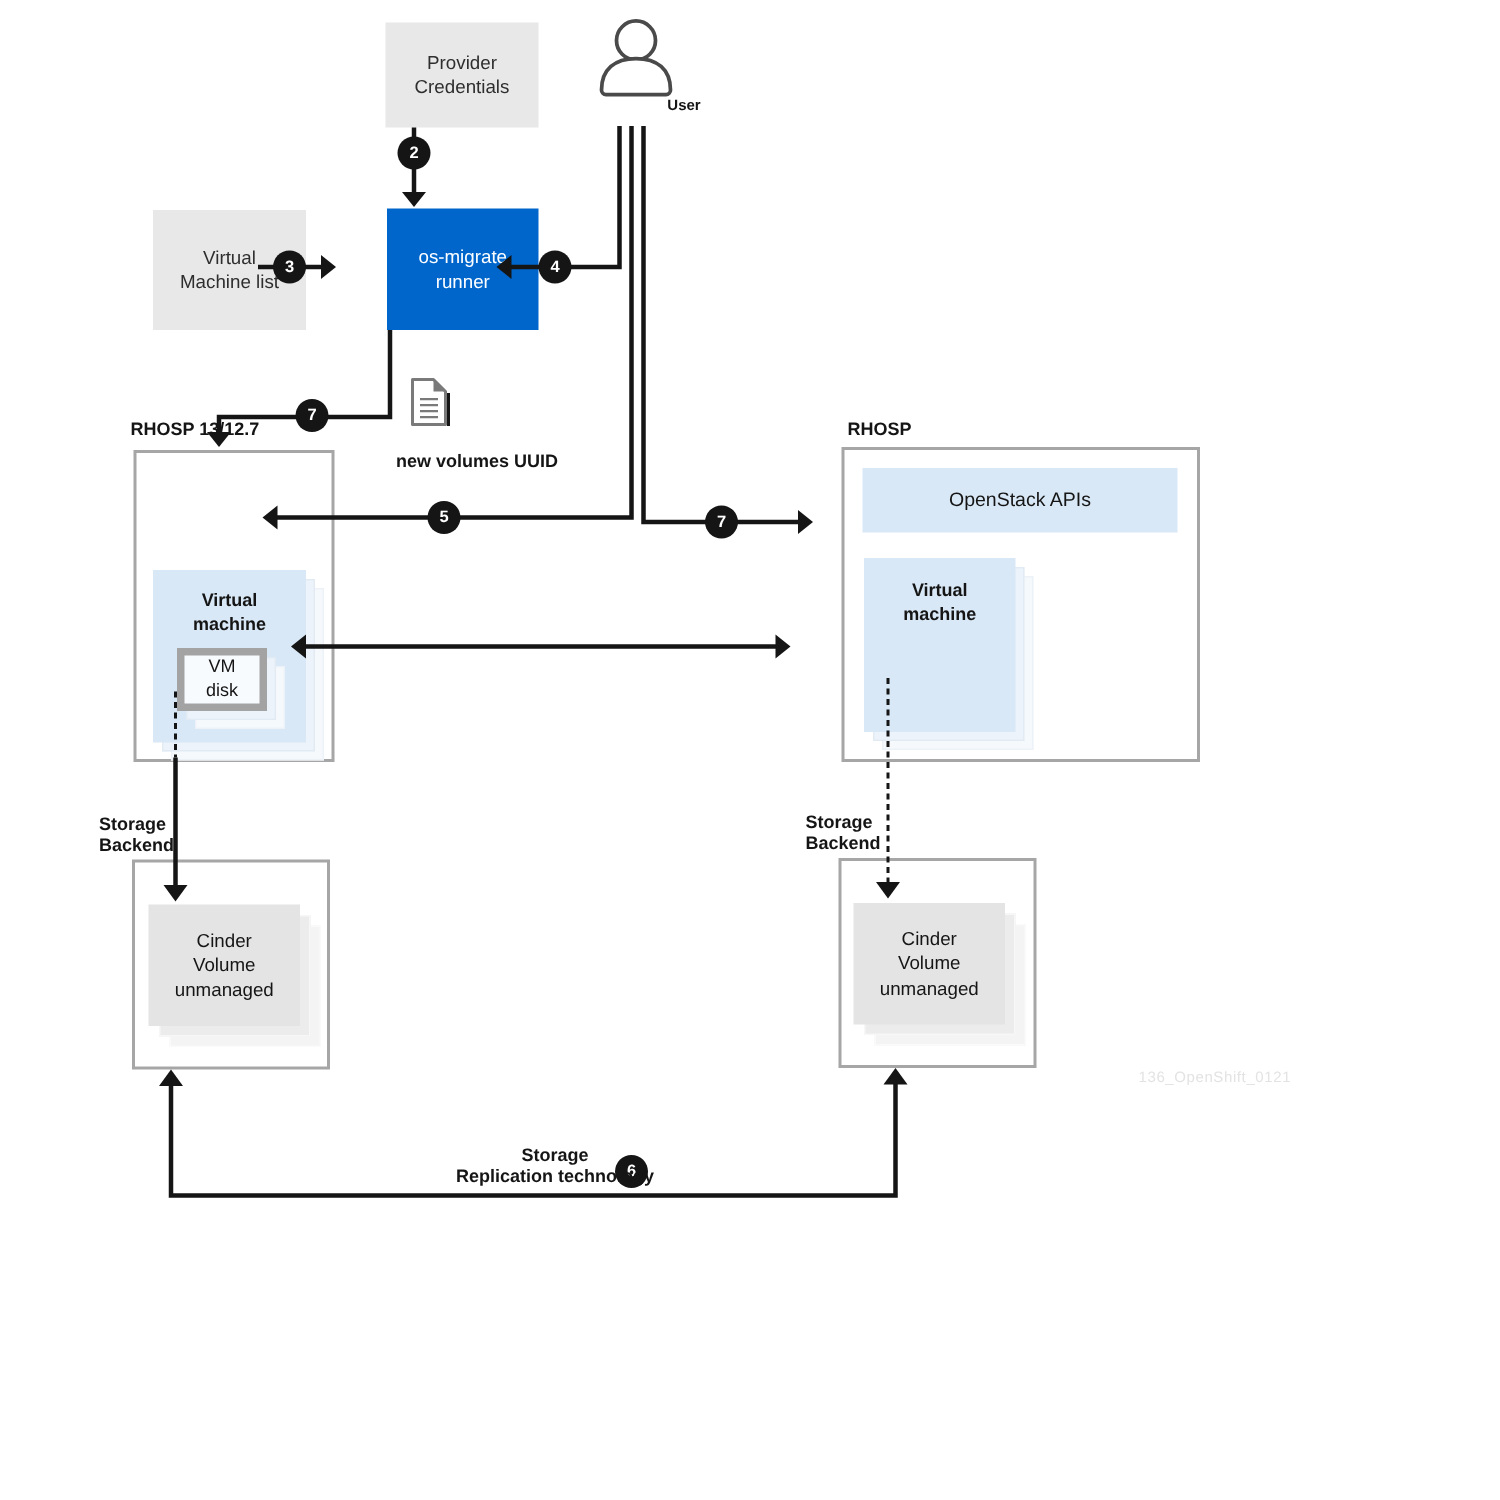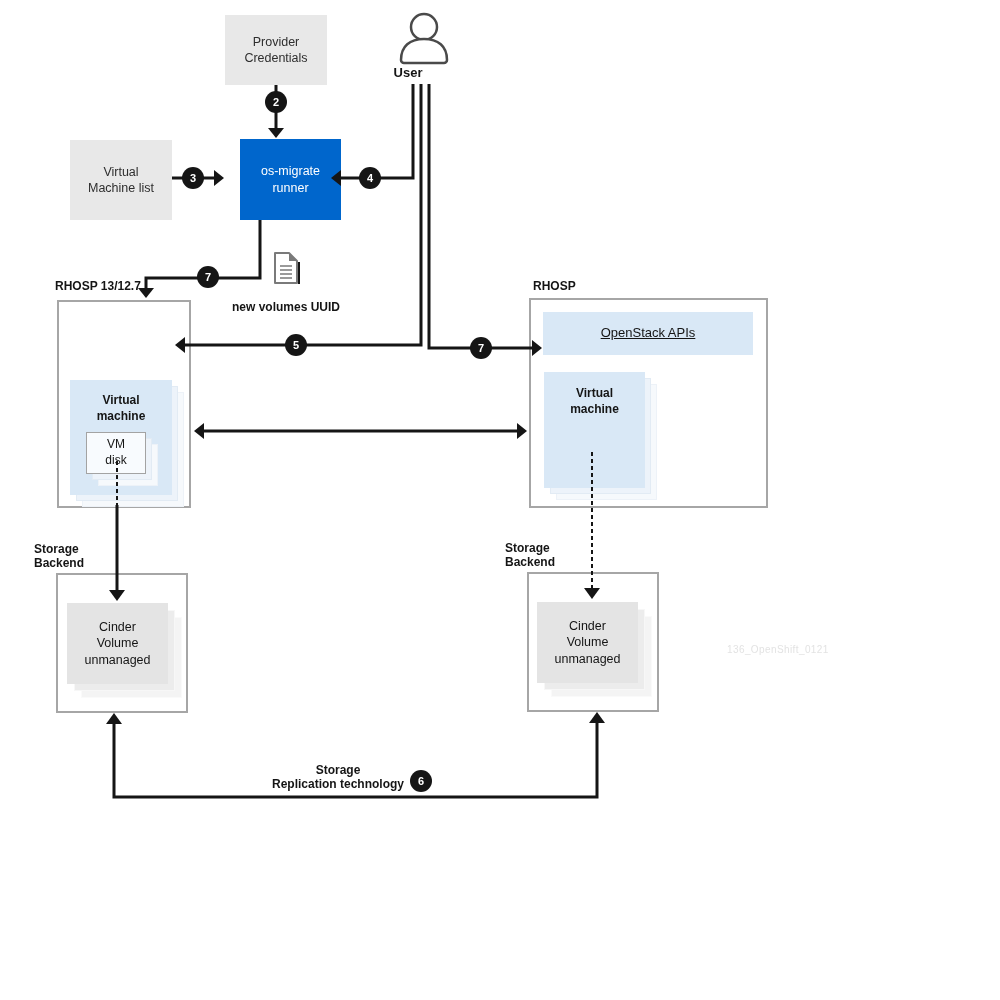--- a/index.html
+++ b/index.html
@@ -7,34 +7,34 @@
     --light-blue:#D9E8F6;
     --node-gray:#E8E8E8;
     --container-border:#A6A6A6;
     --ink:#151515;
     --paper-gray:#7A7A7A;
   }
   *{margin:0;padding:0;box-sizing:border-box;}
   html,body{width:1000px;height:1000px;background:#fff;overflow:hidden;
     font-family:"Liberation Sans", sans-serif;color:var(--ink);}
   .canvas{position:relative;width:1000px;height:1000px;background:#fff;}
-  .abs{position:absolute;}
+  .abs{position:absolute;margin-left:32px;}
   .center-txt{display:flex;align-items:center;justify-content:center;text-align:center;}
   .pre{white-space:pre-line;}
   .node{background:var(--node-gray);font-size:12.5px;line-height:1.3;color:#2E2E2E;}
   .blue-node{background:var(--runner-blue);color:#fff;font-size:12.5px;line-height:1.35;}
   .lb{background:var(--light-blue);font-size:12.5px;line-height:1.3;}
   .container-box{background:#fff;border:2.5px solid var(--container-border);}
   .ext-label{font-size:12px;font-weight:bold;line-height:1.2;}
   .stack-layer{position:absolute;}
   .lb-layer1{background:#EDF3FA;border:1px solid #E2EBF4;}
   .lb-layer2{background:#F6F9FC;border:1px solid #EDF2F8;}
   .gr-layer1{background:#ECECEC;border:1px solid #F7F7F7;}
   .gr-layer2{background:#F4F4F4;border:1px solid #FAFAFA;}
-  .vm-disk{background:#F8FBFE;border:1px solid #a3a3a3;font-size:12px;line-height:1.3;}
+  .vm-disk{background:#F8FBFE;border:5px solid #a3a3a3;font-size:12px;line-height:1.3;}
   .badge{position:absolute;width:22px;height:22px;border-radius:50%;background:var(--ink);
     color:#fff;font-size:11px;font-weight:bold;display:flex;align-items:center;
     justify-content:center;z-index:6;}
   .bold{font-weight:bold;}
   svg.overlay{position:absolute;left:0;top:0;z-index:5;pointer-events:none;}
   .line{stroke:var(--ink);stroke-width:3;fill:none;}
   .dash{stroke:var(--ink);stroke-width:2;fill:none;stroke-dasharray:4 3;}
   .head{fill:var(--ink);stroke:none;}
   .person{stroke:#4A4A4A;stroke-width:2.5;fill:#fff;}
   .paper{stroke:var(--paper-gray);stroke-width:2;fill:#fff;stroke-linejoin:round;}
@@ -48,21 +48,21 @@
 <body>
 
 <div class="canvas">
 
   <div class="abs node center-txt pre" style="left:225px;top:15px;width:102px;height:70px;">Provider
 Credentials</div>
 
   <div class="abs node center-txt pre" style="left:70px;top:140px;width:102px;height:80px;">Virtual
 Machine list</div>
 
-  <div class="abs blue-node center-txt pre" style="left:240px;top:139px;width:101px;height:81px;">os-migrate
+  <div class="abs blue-node center-txt pre" style="left:226px;top:139px;width:101px;height:81px;">os-migrate
 runner</div>
 
   <div class="abs ext-label" style="left:55px;top:279px;">RHOSP 13/12.7</div>
   <div class="abs container-box" style="left:57px;top:300px;width:134px;height:208px;"></div>
 
 
   <div class="abs stack-layer lb-layer2" style="left:82px;top:392px;width:102px;height:115px;"></div>
   <div class="abs stack-layer lb-layer1" style="left:76px;top:386px;width:102px;height:115px;"></div>
   <div class="abs lb" style="left:70px;top:380px;width:102px;height:115px;">
     <div class="pre bold" style="text-align:center;padding-top:12px;font-size:12px;line-height:1.35;">Virtual
@@ -70,21 +70,21 @@
   </div>
 
   <div class="abs stack-layer lb-layer2" style="left:98px;top:444px;width:60px;height:42px;"></div>
   <div class="abs stack-layer lb-layer1" style="left:92px;top:438px;width:60px;height:42px;"></div>
   <div class="abs vm-disk center-txt pre" style="left:86px;top:432px;width:60px;height:42px;">VM
 disk</div>
 
   <div class="abs ext-label" style="left:533px;top:279px;">RHOSP</div>
   <div class="abs container-box" style="left:529px;top:298px;width:239px;height:210px;"></div>
 
-  <div class="abs lb center-txt" style="left:543px;top:312px;width:210px;height:43px;font-size:13px;text-decoration:underline;">OpenStack APIs</div>
+  <div class="abs lb center-txt" style="left:543px;top:312px;width:210px;height:43px;font-size:13px;">OpenStack APIs</div>
 
   <div class="abs stack-layer lb-layer2" style="left:556px;top:384px;width:101px;height:116px;"></div>
   <div class="abs stack-layer lb-layer1" style="left:550px;top:378px;width:101px;height:116px;"></div>
   <div class="abs lb" style="left:544px;top:372px;width:101px;height:116px;">
     <div class="pre bold" style="text-align:center;padding-top:13px;font-size:12px;line-height:1.35;">Virtual
 machine</div>
   </div>
 
   <div class="abs ext-label pre" style="left:34px;top:542px;">Storage
 Backend</div>
@@ -173,23 +173,23 @@
   </svg>
 
   <div class="badge" style="left:265px;top:91px;">2</div>
   <div class="badge" style="left:182px;top:167px;">3</div>
   <div class="badge" style="left:359px;top:167px;">4</div>
   <div class="badge" style="left:197px;top:266px;">7</div>
   <div class="badge" style="left:285px;top:334px;">5</div>
   <div class="badge" style="left:470px;top:337px;">7</div>
   <div class="badge" style="left:410px;top:770px;">6</div>
 
-  <div class="abs ext-label lbl-layer" style="left:408px;top:65px;transform:translateX(-50%);font-size:13px;">User</div>
+  <div class="abs ext-label lbl-layer" style="left:424px;top:65px;transform:translateX(-50%);font-size:10px;">User</div>
 
   <div class="abs ext-label lbl-layer" style="left:286px;top:300px;transform:translateX(-50%);white-space:nowrap;">new volumes UUID</div>
 
 
   <div class="abs ext-label pre lbl-layer" style="left:338px;top:763px;transform:translateX(-50%);text-align:center;line-height:1.18;">Storage
 Replication technology</div>
 
-  <div class="abs watermark" style="left:727px;top:644px;">136_OpenShift_0121</div>
+  <div class="abs watermark" style="left:727px;top:713px;">136_OpenShift_0121</div>
 
 </div>
 
 </body></html>

